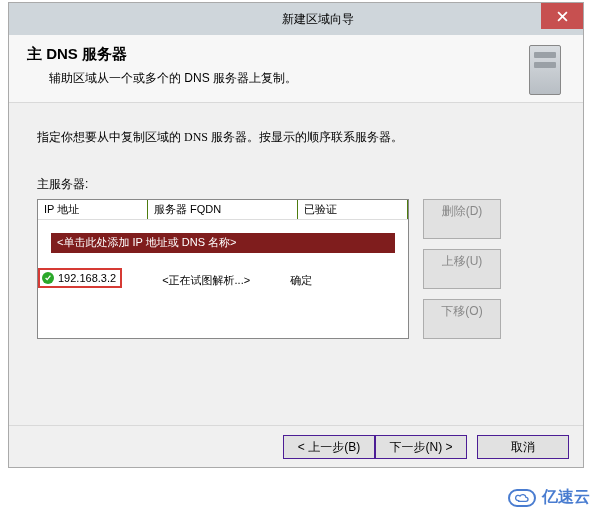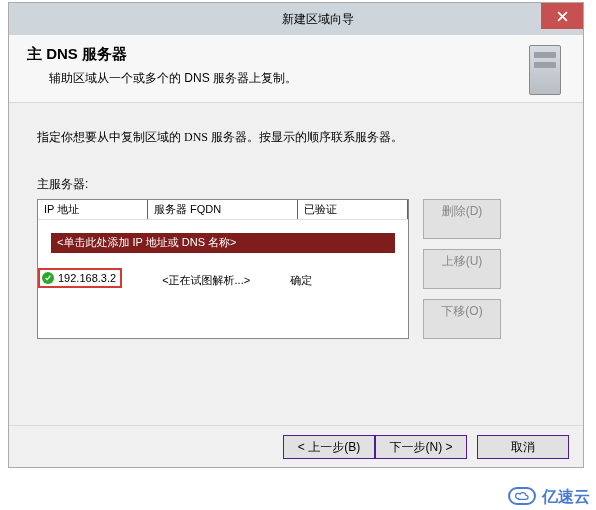--- a/index.html
+++ b/index.html
@@ -32,21 +32,21 @@
   .chk { width:12px;height:12px;border-radius:50%;background:#2aa82a;display:inline-flex;align-items:center;justify-content:center;margin-right:4px; }
   .chk svg{width:8px;height:8px;}
   .entry .ip-val { font-size:11px;color:#000; }
   .entry .fqdn { margin-left:40px; font-size:11px; }
   .entry .valok { margin-left:40px; font-size:11px; }
   .sidebtns { margin-left:14px; display:flex; flex-direction:column; gap:10px; }
   .btn { width:78px; height:40px; border:1px solid #adadad; background:#e1e1e1; font-size:12px; color:#888; text-align:center; line-height:22px; cursor:default; }
   .footer { position:absolute; left:0; right:0; bottom:0; height:42px; border-top:1px solid #d9d9d9; background:#f0f0f0; display:flex; align-items:center; justify-content:flex-end; padding-right:14px; gap:0; }
   .footer .gap { width:10px; }
   .fbtn { width:92px; height:24px; border:1px solid #4c1d95; background:#e1e1e1; font-size:12px; text-align:center; line-height:22px; color:#000; }
-  .watermark { position:absolute; right:6px; bottom:2px; display:flex; gap:6px; }
+  .watermark { position:absolute; right:6px; bottom:2px; display:flex; align-items:center; gap:6px; }
   .watermark .logo { width:28px;height:18px;border:2px solid #2a66c8;border-radius:10px;display:flex;align-items:center;justify-content:center; opacity:0.85; }
   .watermark .logo svg{width:16px;height:12px;}
   .watermark .txt { font-size:16px; color:#2a66c8; font-weight:bold; opacity:0.85; }
 </style>
 </head>
 <body>
 <div class="outer">
 
 <div class="window">
   <div class="titlebar">

